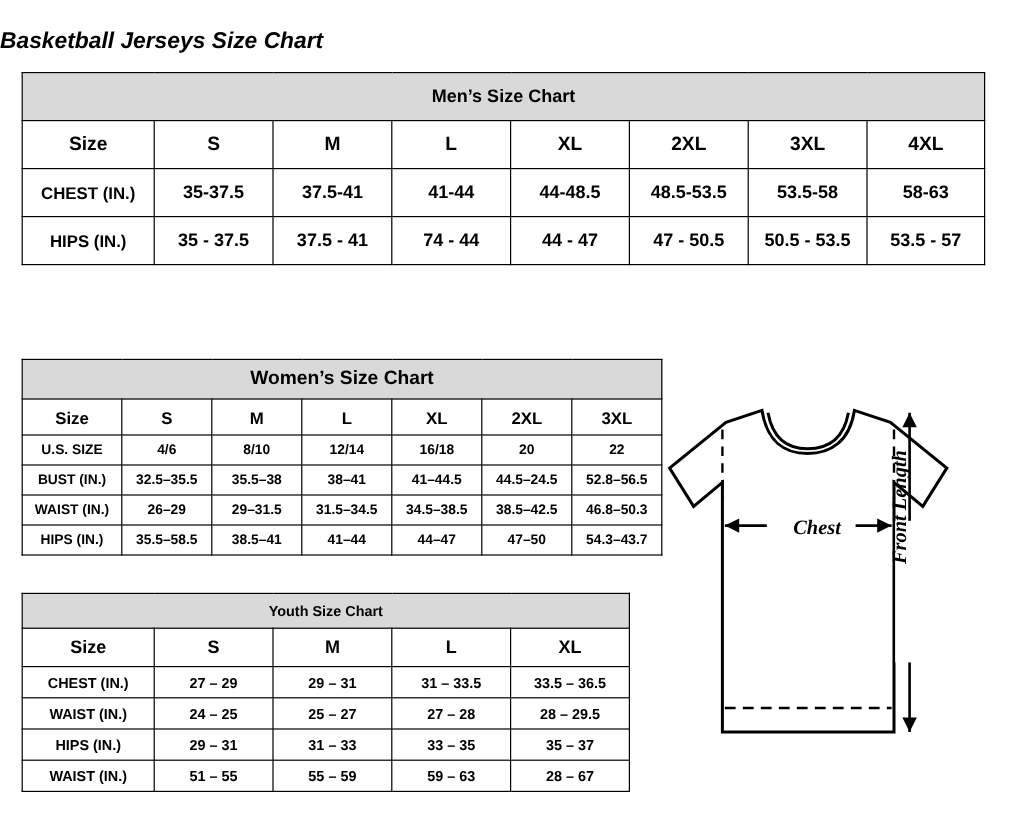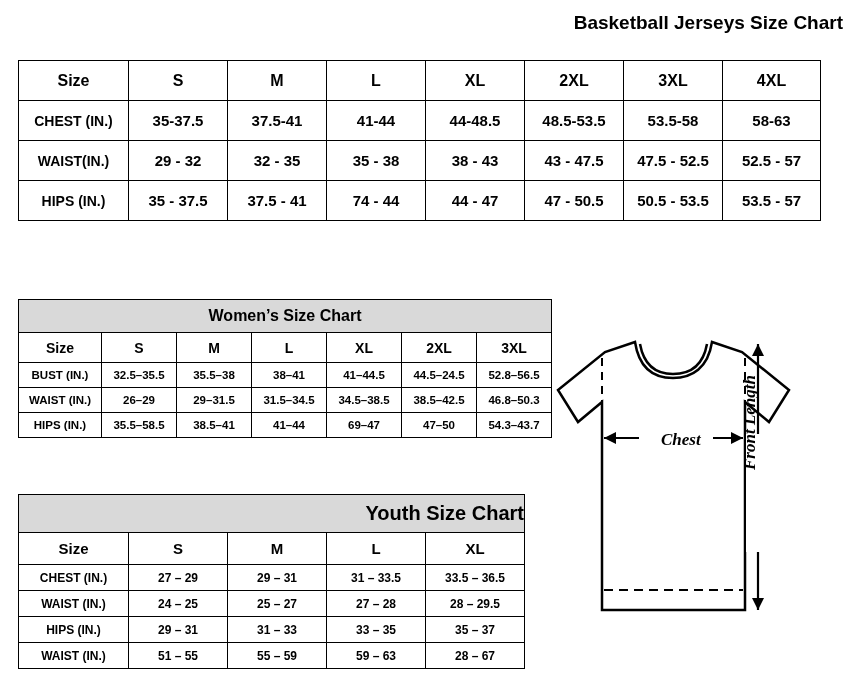--- a/index.html
+++ b/index.html
@@ -11,25 +11,26 @@
   }
   #page {
     position: relative;
     width: 843px;
     height: 679px;
     overflow: hidden;
     background: #ffffff;
   }
   .page-title {
     position: absolute;
-    left: 0; top: 12px;
+    left: 0; top: 24px;
     width: 843px;
-    text-align: right;
+    text-align: left;
     font-size: 19px;
     font-weight: bold;
+    font-style: italic;
   }
 
   table.sizetable {
     border-collapse: collapse;
     table-layout: fixed;
     background: #ffffff;
   }
   table.sizetable td, table.sizetable th {
     border: 1.5px solid #000000;
     text-align: center;
@@ -67,21 +68,21 @@
   #women-table .hdr { font-size: 14px; height: 30px; }
   #women-table .rowlab { font-size: 11.5px; }
 
   
   #youth-wrap {
     position: absolute;
     left: 18px; top: 494px;
     width: 506px;
   }
   #youth-table { width: 506px; }
-  #youth-table .caption-cell { font-size: 20px; text-align: right; }
+  #youth-table .caption-cell { font-size: 12px; }
   #youth-table td { height: 26px; font-size: 12px; }
   #youth-table .hdr { font-size: 15px; height: 32px; }
   #youth-table .rowlab { font-size: 12px; }
 
   
   #jersey {
     position: absolute;
     left: 540px; top: 330px;
     width: 295px; height: 330px;
   }
@@ -115,20 +116,23 @@
         <col style="width:110px">
           <col style="width:99px">
           <col style="width:99px">
           <col style="width:99px">
         <col style="width:99px">
           <col style="width:99px">
           <col style="width:99px">
           <col style="width:98px">
       </colgroup>
       <tbody>
+        <tr>
+          <td class="caption-cell" colspan="8">Men’s Size Chart</td>
+        </tr>
         <tr>
           <td class="hdr">Size</td>
           <td class="hdr">S</td>
           <td class="hdr">M</td>
           <td class="hdr">L</td>
           <td class="hdr">XL</td>
           <td class="hdr">2XL</td>
           <td class="hdr">3XL</td>
           <td class="hdr">4XL</td>
         </tr>
@@ -136,30 +140,20 @@
           <td class="rowlab">CHEST (IN.)</td>
           <td>35-37.5</td>
           <td>37.5-41</td>
           <td>41-44</td>
           <td>44-48.5</td>
           <td>48.5-53.5</td>
           <td>53.5-58</td>
           <td>58-63</td>
         </tr>
         <tr>
-          <td class="rowlab">WAIST(IN.)</td>
-          <td>29 - 32</td>
-          <td>32 - 35</td>
-          <td>35 - 38</td>
-          <td>38 - 43</td>
-          <td>43 - 47.5</td>
-          <td>47.5 - 52.5</td>
-          <td>52.5 - 57</td>
-        </tr>
-        <tr>
           <td class="rowlab">HIPS (IN.)</td>
           <td>35 - 37.5</td>
           <td>37.5 - 41</td>
           <td>74 - 44</td>
           <td>44 - 47</td>
           <td>47 - 50.5</td>
           <td>50.5 - 53.5</td>
           <td>53.5 - 57</td>
         </tr>
       </tbody>
@@ -184,20 +178,29 @@
         <tr>
           <td class="hdr">Size</td>
           <td class="hdr">S</td>
           <td class="hdr">M</td>
           <td class="hdr">L</td>
           <td class="hdr">XL</td>
           <td class="hdr">2XL</td>
           <td class="hdr">3XL</td>
         </tr>
         <tr>
+          <td class="rowlab">U.S.  SIZE</td>
+          <td>4/6</td>
+          <td>8/10</td>
+          <td>12/14</td>
+          <td>16/18</td>
+          <td>20</td>
+          <td>22</td>
+        </tr>
+        <tr>
           <td class="rowlab">BUST  (IN.)</td>
           <td>32.5–35.5</td>
           <td>35.5–38</td>
           <td>38–41</td>
           <td>41–44.5</td>
           <td>44.5–24.5</td>
           <td>52.8–56.5</td>
         </tr>
         <tr>
           <td class="rowlab">WAIST  (IN.)</td>
@@ -206,21 +209,21 @@
           <td>31.5–34.5</td>
           <td>34.5–38.5</td>
           <td>38.5–42.5</td>
           <td>46.8–50.3</td>
         </tr>
         <tr>
           <td class="rowlab">HIPS  (IN.)</td>
           <td>35.5–58.5</td>
           <td>38.5–41</td>
           <td>41–44</td>
-          <td>69–47</td>
+          <td>44–47</td>
           <td>47–50</td>
           <td>54.3–43.7</td>
         </tr>
       </tbody>
     </table>
   </div>
 
   <div id="youth-wrap">
     <table class="sizetable" id="youth-table">
       <colgroup>

